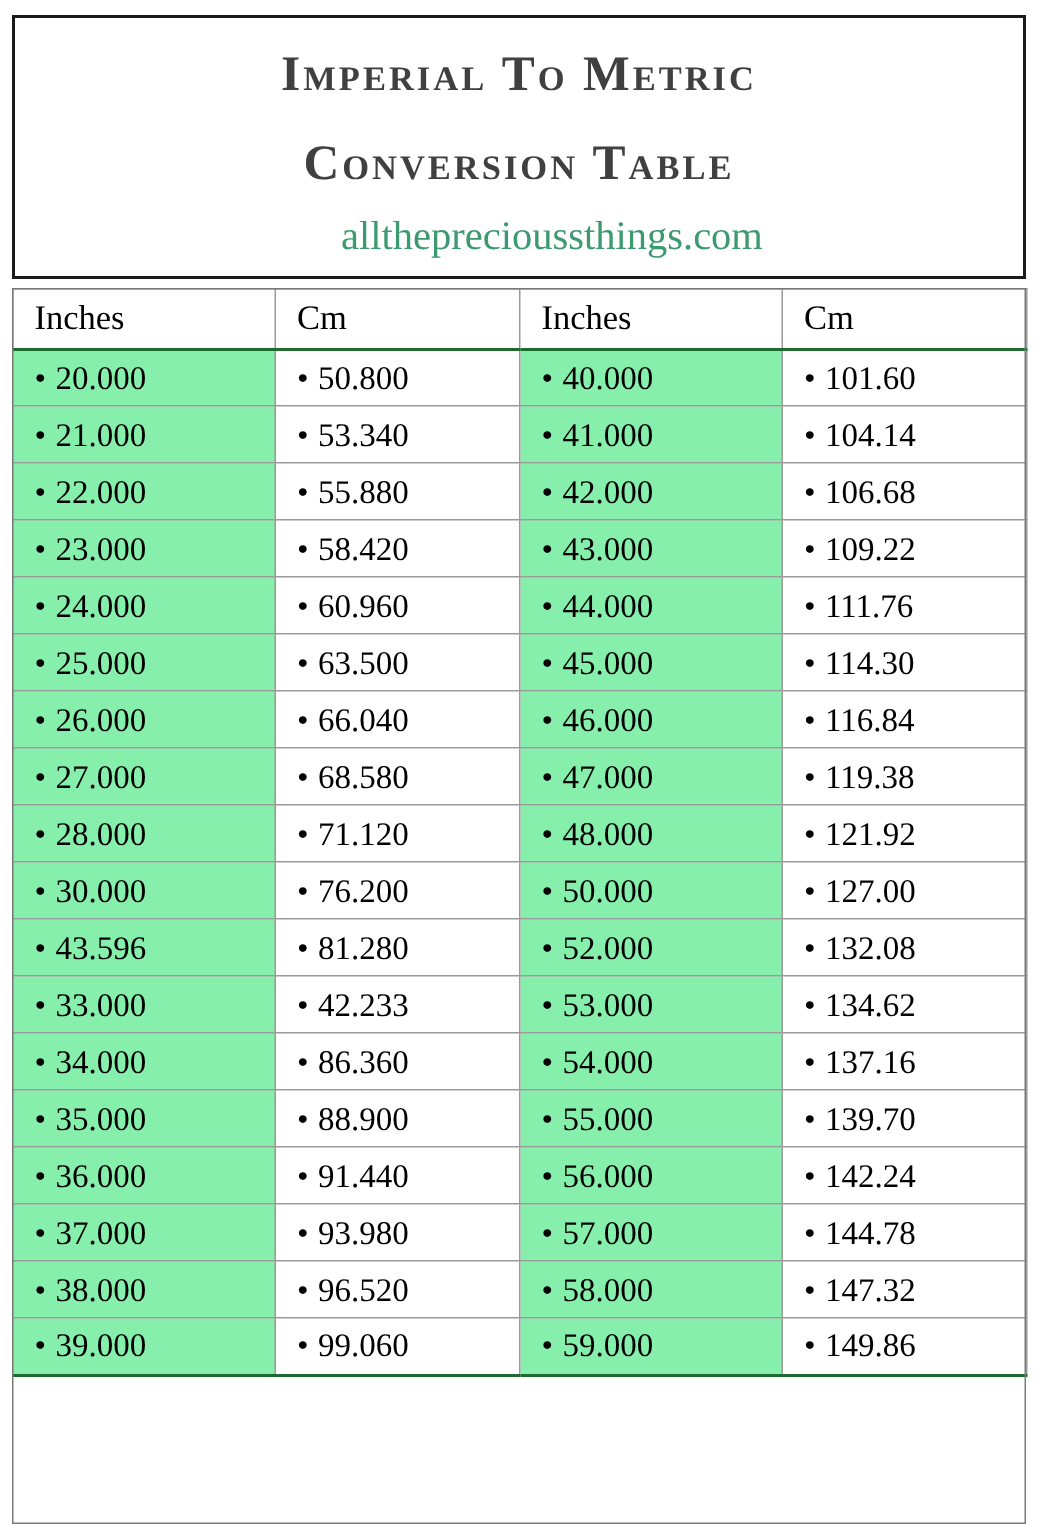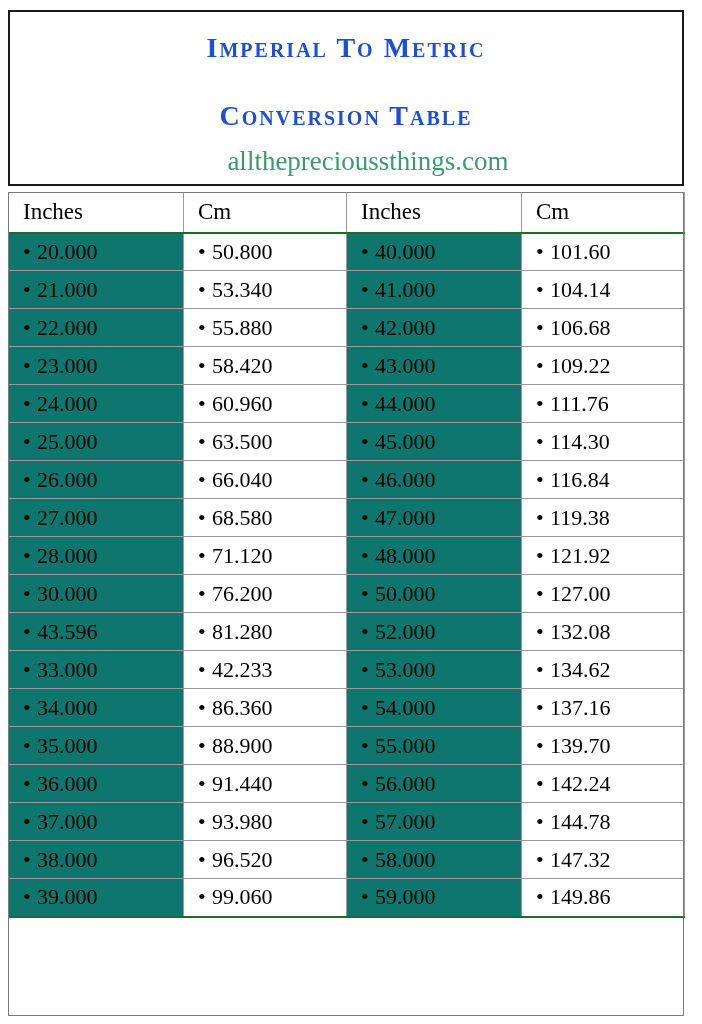--- a/index.html
+++ b/index.html
@@ -27,31 +27,31 @@
     left: 8px;
     top: 10px;
     width: 676px;
     height: 176px;
     border: 2px solid #1a1a1a;
     background: #ffffff;
     box-sizing: border-box;
     text-align: center;
   }
   .title-line {
-    color: #1d4ed8;
+    color: #404040;
     font-family: "Liberation Serif", serif;
     font-weight: bold;
-    font-size: 28px;
+    font-size: 33px;
     letter-spacing: 2px;
     line-height: 1.0;
     font-variant: small-caps;
     text-transform: capitalize;
   }
   .title-line.first { margin-top: 22px; }
-  .title-line.second { margin-top: 40px; }
+  .title-line.second { margin-top: 26px; }
   .site {
     margin-top: 16px;
     color: #3d9970;
     font-family: "Liberation Serif", serif;
     font-size: 27px;
     letter-spacing: 0px;
     padding-left: 44px;
   }
 
   
@@ -82,21 +82,21 @@
   table.conv th {
     text-align: left;
     font-weight: normal;
     background: #ffffff;
     border-bottom: 2px solid #1f6b2f;
     height: 40px;
     font-size: 23px;
   }
   table.conv col.c1, table.conv col.c3 { width: 175px; }
   table.conv col.c2, table.conv col.c4 { width: 163px; }
-  td.shaded { background: #0f766e; }
+  td.shaded { background: #86efac; }
   td.plain  { background: #ffffff; }
   .bullet {
     display: inline-block;
     width: 14px;
     color: #000;
   }
   tr.last-row td { border-bottom: 2px solid #1f6b2f; margin-top: 43px; }
   .outer-border {
     position: absolute;
     left: 8px;

